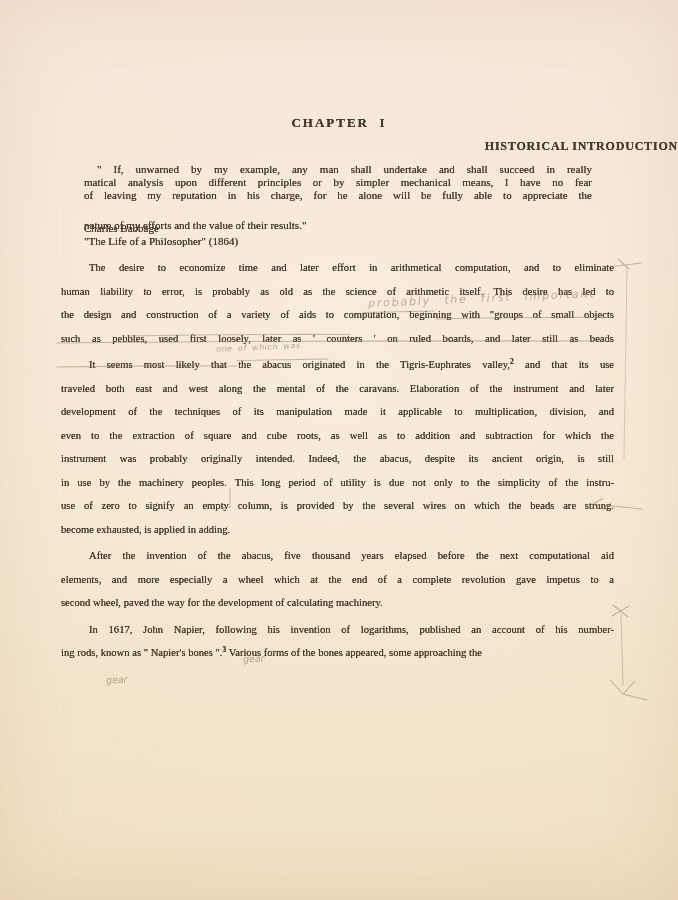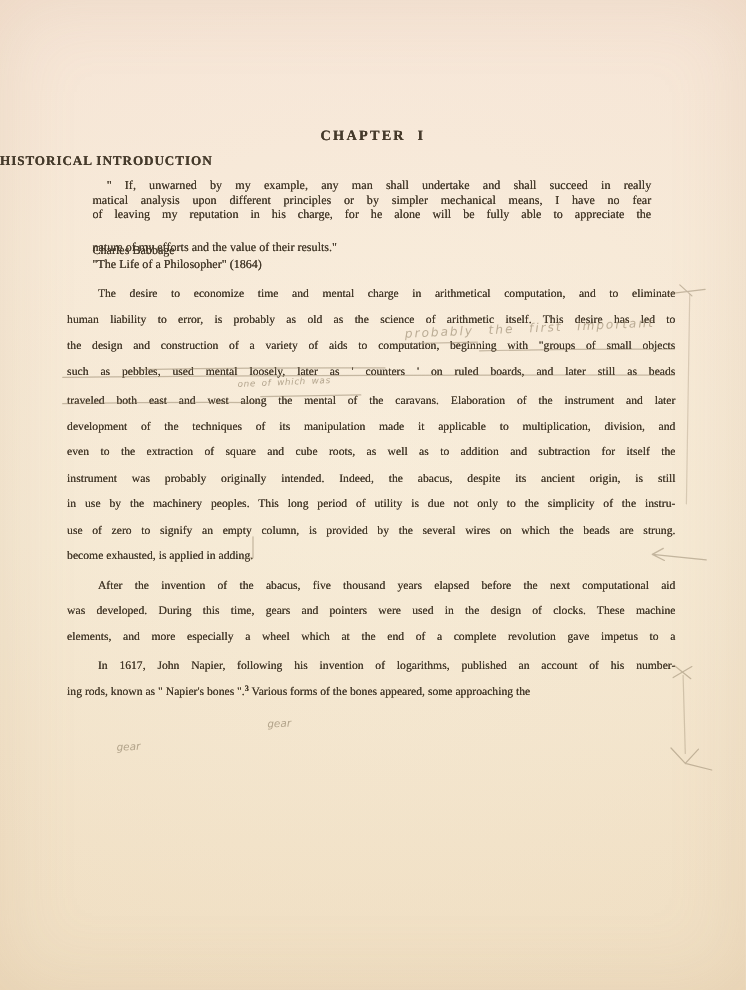--- a/index.html
+++ b/index.html
@@ -17,21 +17,21 @@
   }
   .ink{color:#453a2b;text-decoration:underline;}
   .heading{
     position:absolute;top:115px;left:0;width:678px;
     text-align:center;font-size:13px;font-weight:bold;
     letter-spacing:2px;white-space:pre;
     text-shadow:0 0 .5px currentColor;
   }
   .subheading{
     position:absolute;top:139px;left:0;width:678px;
-    text-align:left;font-size:12px;font-weight:bold;
+    text-align:right;font-size:12px;font-weight:bold;
     letter-spacing:.8px;
     text-shadow:0 0 .5px currentColor;
   }
   .quote{
     position:absolute;top:163px;left:84px;width:508px;
     font-size:11px;line-height:12.9px;
     text-shadow:0 0 .4px currentColor;
   }
   .qline{text-align:justify;text-align-last:justify;}
   .qline.first{text-indent:13px;}
@@ -81,38 +81,39 @@
       <div class="qline last">nature of my efforts and the value of their results."</div>
     </div>
 
   <div class="attrs">
     <div>Charles Babbage</div>
     <div>"The Life of a Philosopher" (1864)</div>
   </div>
 
   <div class="bodytext" id="bodytext">
       <div class="para">
-        <div class="bline first">The desire to economize time and mental charge in arithmetical computation, and to eliminate</div>
+        <div class="bline first">The desire to economize time and later effort in arithmetical computation, and to eliminate</div>
         <div class="bline">human liability to error, is probably as old as the science of arithmetic itself.  This desire has led to</div>
         <div class="bline">the design and construction of a variety of aids to computation, beginning with "groups of small objects</div>
-        <div class="bline">such as pebbles, used mental loosely, later as ' counters ' on ruled boards, and later still as beads</div>
+        <div class="bline">such as pebbles, used first loosely, later as ' counters ' on ruled boards, and later still as beads</div>
       </div>
       <div class="para">
+        <div class="bline first">It seems most likely that the abacus originated in the Tigris-Euphrates valley,<sup>2</sup> and that its use</div>
         <div class="bline">traveled both east and west along the mental of the caravans.  Elaboration of the instrument and later</div>
         <div class="bline">development of the techniques of its manipulation made it applicable to multiplication, division, and</div>
-        <div class="bline">even to the extraction of square and cube roots, as well as to addition and subtraction for itself the</div>
+        <div class="bline">even to the extraction of square and cube roots, as well as to addition and subtraction for which the</div>
         <div class="bline">instrument was probably originally intended.  Indeed, the abacus, despite its ancient origin, is still</div>
         <div class="bline">in use by the machinery peoples.  This long period of utility is due not only to the simplicity of the instru-</div>
         <div class="bline">use of zero to signify an empty column, is provided by the several wires on which the beads are strung.</div>
         <div class="bline last">become exhausted, is applied in adding.</div>
       </div>
       <div class="para">
         <div class="bline first">After the invention of the abacus, five thousand years elapsed before the next computational aid</div>
-        <div class="bline">was developed.  During this time, gears and pointers were used in the design of clocks.  These machine</div>
         <div class="bline">elements, and more especially a wheel which at the end of a complete revolution gave impetus to a</div>
+        <div class="bline last">second wheel, paved the way for the development of calculating machinery.</div>
       </div>
       <div class="para">
         <div class="bline first">In 1617, John Napier, following his invention of logarithms, published an account of his number-</div>
         <div class="bline last">ing rods, known as " Napier's bones ".<sup>3</sup>  Various forms of the bones appeared, some approaching the</div>
       </div>
     </div>
 
   <div class="pencil" id="hw1">probably the first important</div>
   <div class="pencil" id="hw2">one of which was</div>
   <div class="pencil" id="hw3">gear</div>

